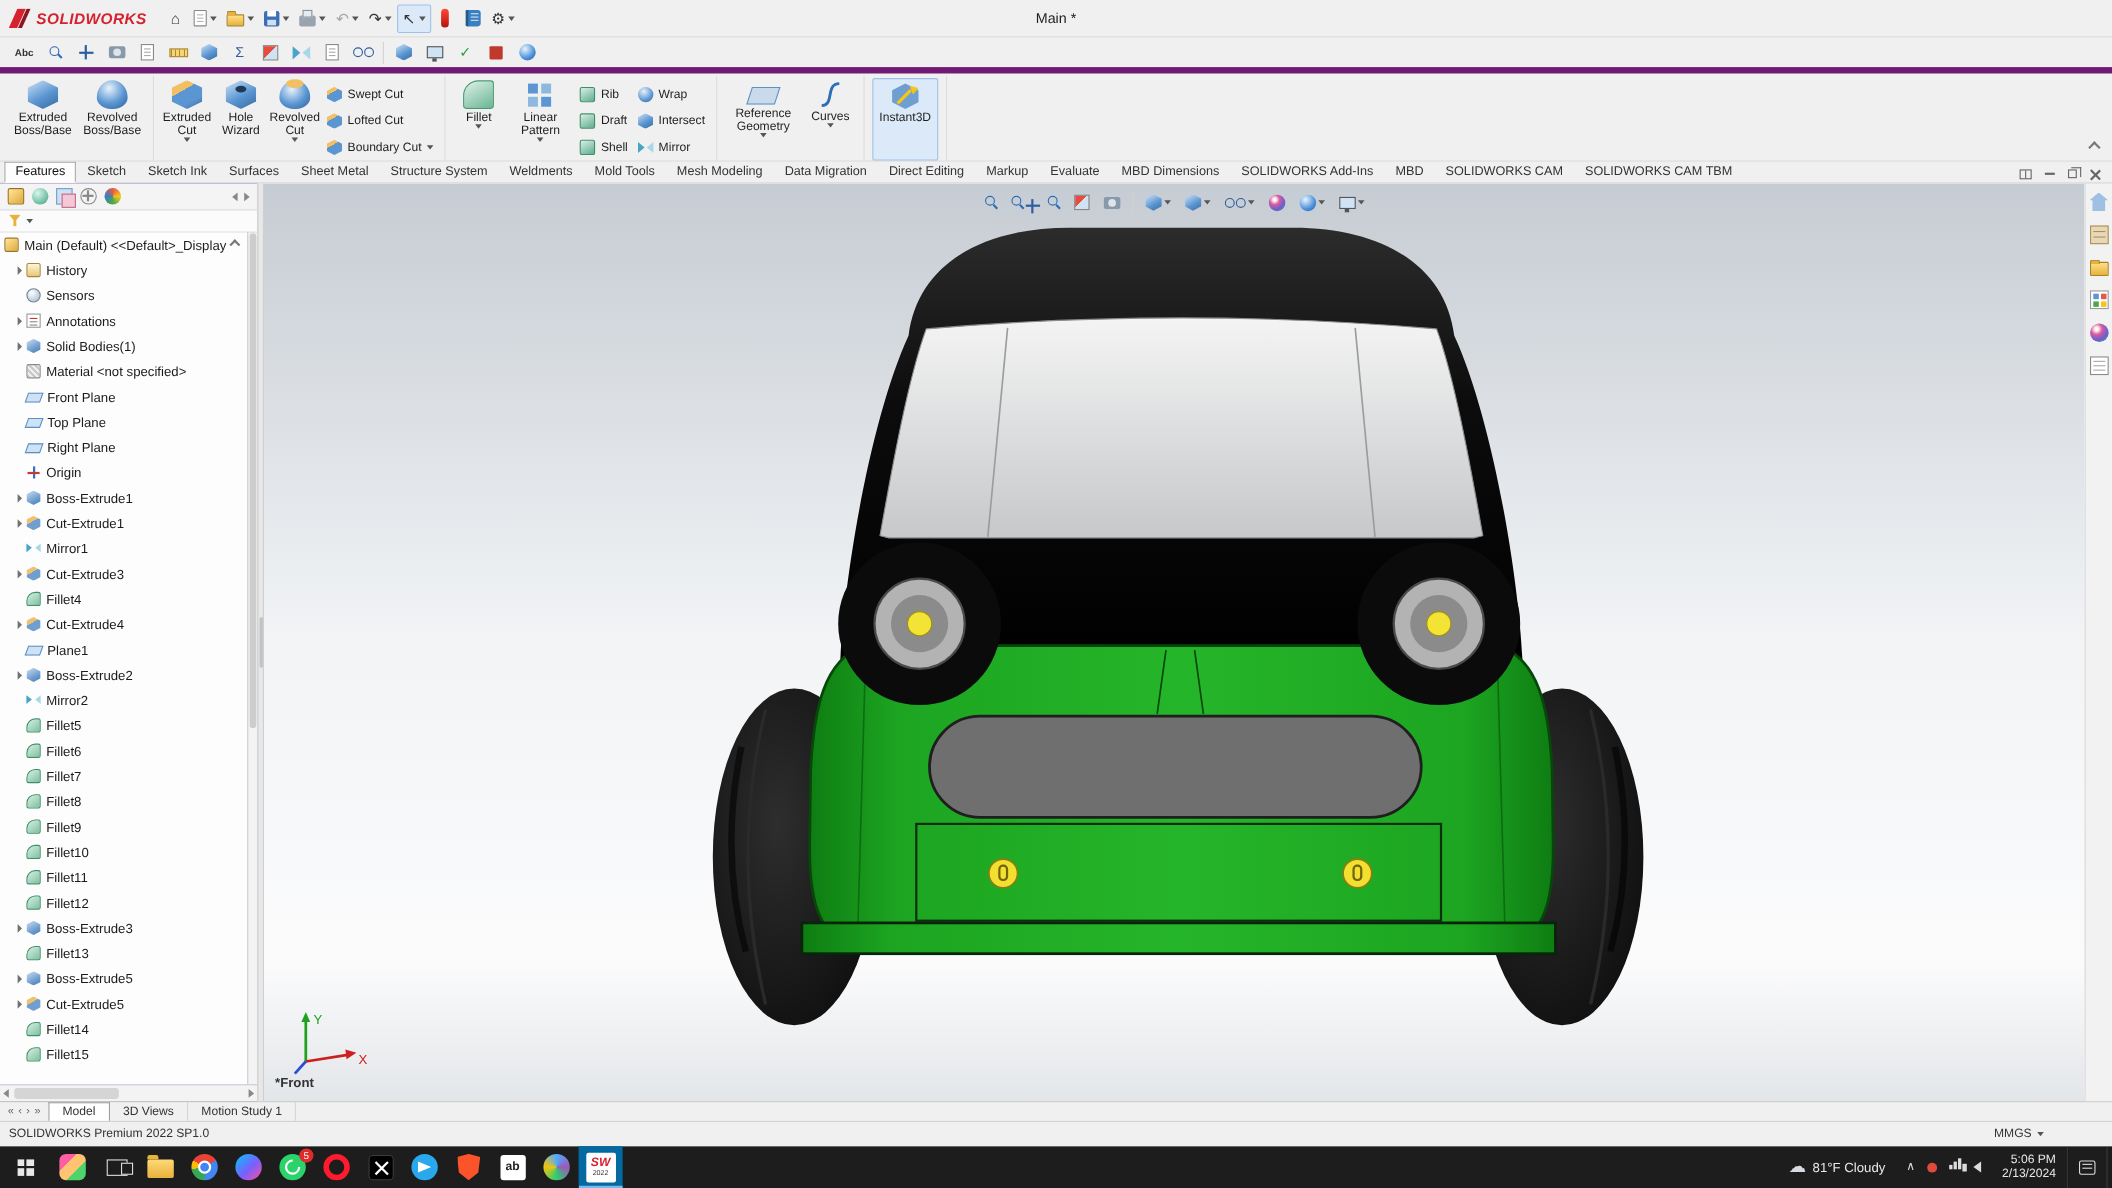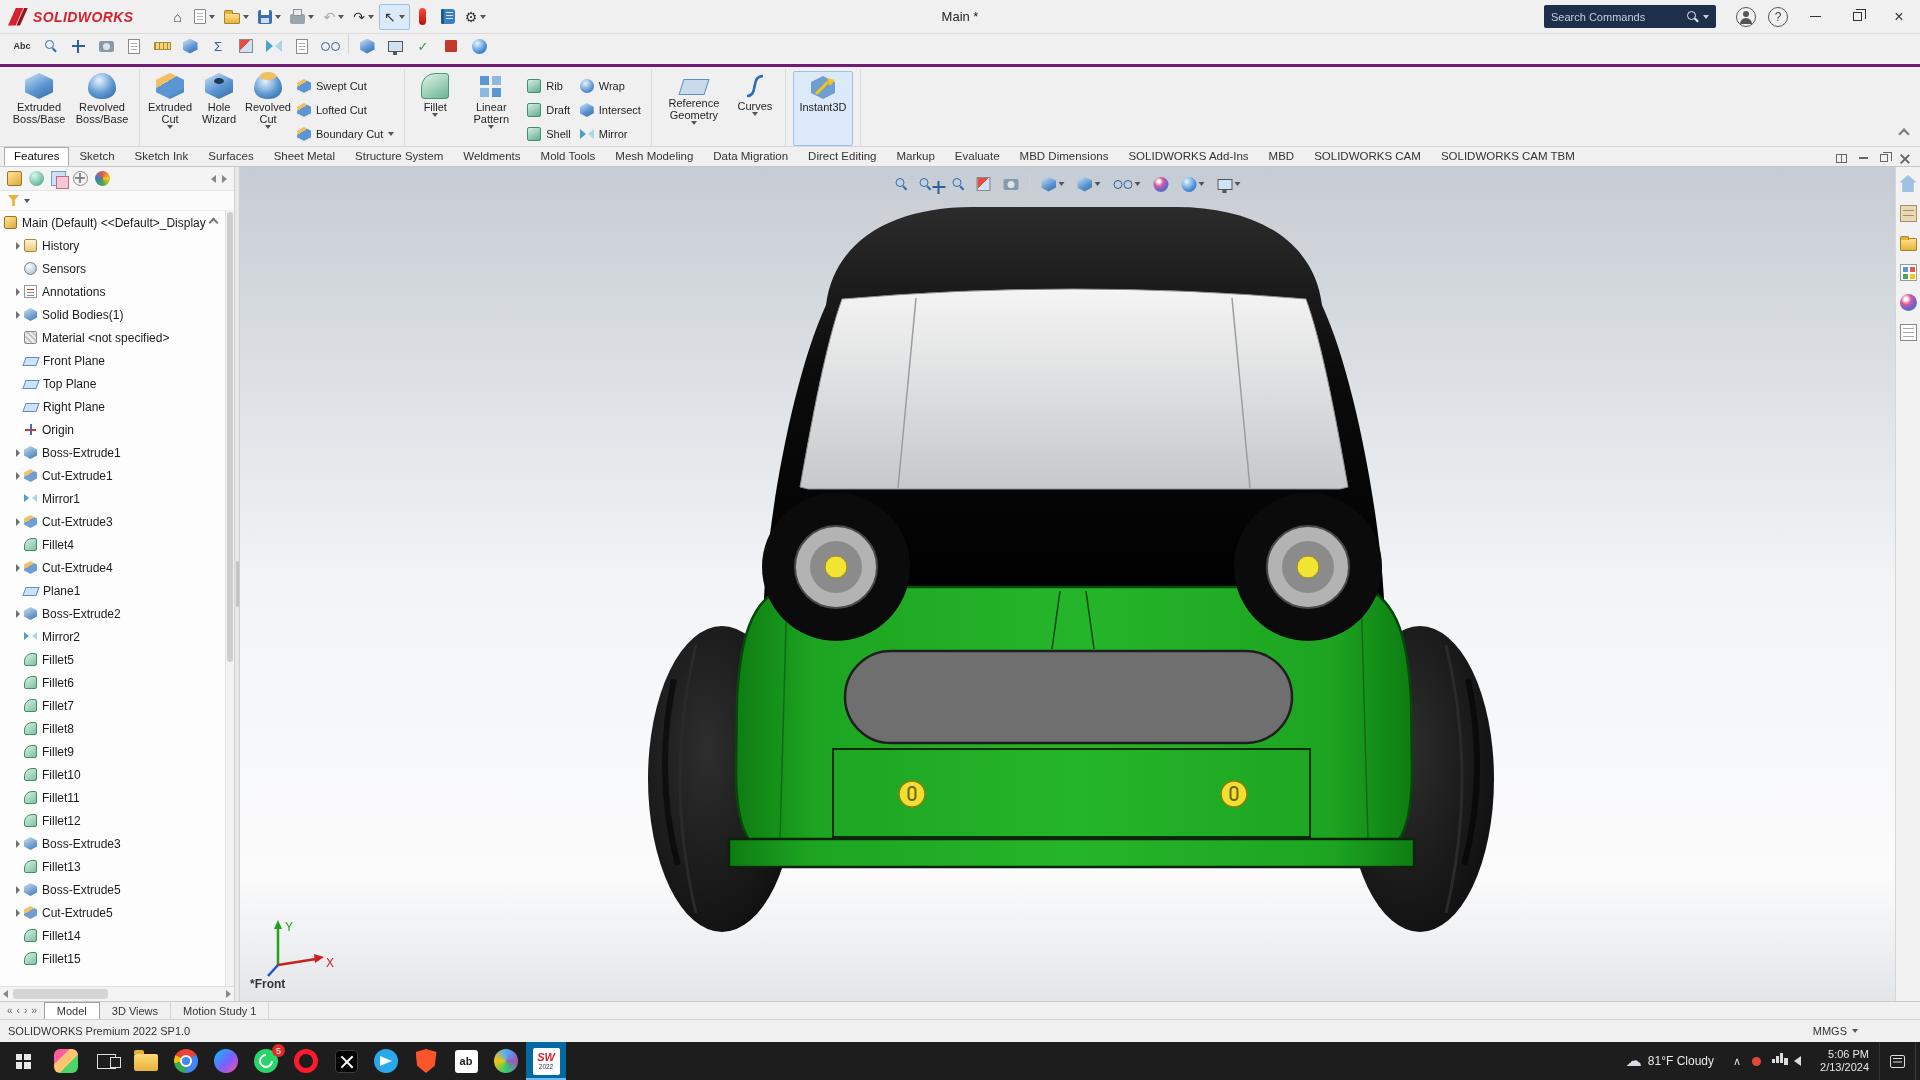--- a/index.html
+++ b/index.html
@@ -1,20 +1,20 @@
 <!DOCTYPE html>
 <html><head>
 <meta charset="utf-8">
 <style>
 *{box-sizing:border-box;margin:0;padding:0}
 html,body{width:1920px;height:1080px;overflow:hidden}
 body{font-family:"Liberation Sans",sans-serif;background:#f0f0f0;color:#1b1b1b}
 
 
-.titlebar{height:34px;display:flex;align-items:center;background:#f0f0f0;border-bottom:1px solid #dcdcdc;position:relative;padding-left:8px;gap:20px}
+.titlebar{height:34px;display:flex;align-items:center;background:#f0f0f0;border-bottom:1px solid #dcdcdc;position:relative;padding-left:8px;gap:2px}
 .logo{display:flex;align-items:center;gap:5px;margin-right:12px}
 .dsmark{width:20px;height:18px;position:relative}
 .dsmark::before{content:"";position:absolute;inset:0;background:#d6212e;clip-path:polygon(0 100%,40% 0,78% 0,38% 100%)}
 .dsmark::after{content:"";position:absolute;inset:0;background:#8f1620;clip-path:polygon(42% 100%,82% 0,100% 0,60% 100%)}
 .logotext{color:#d6212e;font-weight:bold;font-style:italic;font-size:14px;letter-spacing:.4px}
 .qat{display:flex;align-items:center;gap:1px}
 .qbtn{height:26px;min-width:24px;display:flex;align-items:center;justify-content:center;gap:3px;padding:0 4px;border-radius:2px;color:#333}
 .qbtn.sel{background:#dce9f8;border:1px solid #9ec1e8}
 .glyph{font-size:14px;line-height:1;color:#333}
 .glyph.dis{color:#a8a8a8}
@@ -47,21 +47,21 @@
 .qsave{width:14px;height:14px;background:#3a6fb5;border-radius:2px;position:relative}
 .qsave::before{content:"";position:absolute;top:0;left:3px;right:3px;height:5px;background:#fff}
 .qsave::after{content:"";position:absolute;bottom:1px;left:3px;right:3px;height:5px;background:#cfe0f2}
 .qprint{width:15px;height:10px;background:#9aa4ae;border-radius:2px;margin-top:5px;position:relative}
 .qprint::before{content:"";position:absolute;top:-5px;left:3px;right:3px;height:5px;background:#e5ebf0;border:1px solid #8a949e}
 .qpen{width:7px;height:17px;background:linear-gradient(#ff4a3a,#b51208);border-radius:3.5px}
 .qbook{width:14px;height:15px;background:#3a7fc0;border-left:3px solid #245a8a;border-radius:1px 3px 3px 1px;position:relative}
 .qbook::before{content:"";position:absolute;left:2px;top:3px;right:2px;height:1.3px;background:#cfe3f5;box-shadow:0 3px 0 #cfe3f5,0 6px 0 #cfe3f5}
 
 
-.quickbar{height:33px;display:flex;align-items:flex-start;gap:8px;padding:0 12px;background:#f0f0f0;border-bottom:3px solid #701a75}
+.quickbar{height:33px;display:flex;align-items:center;gap:8px;padding:0 12px;background:#f0f0f0;border-bottom:6px solid #701a75}
 .qi{height:24px;min-width:20px;display:flex;align-items:center;justify-content:center;gap:2px;color:#2f5f9e}
 .qtxt{font-size:9px;font-weight:bold;color:#333}
 .g13{font-size:13px;line-height:1}
 .gcheck{color:#2f9e44;font-size:13px}
 .sep{width:1px;height:20px;background:#d2d2d2}
 .cubeS{width:15px;height:15px;background:linear-gradient(150deg,#cfe3f5,#5b96d2 55%,#35699e);clip-path:polygon(50% 0,100% 26%,100% 74%,50% 100%,0 74%,0 26%)}
 .ball{width:15px;height:15px;border-radius:50%;background:radial-gradient(circle at 35% 30%,#fef5f5 0 10%,#d85a9e 32%,#6a5fd0 62%,#3fae6a 100%)}
 .ball.blue{background:radial-gradient(circle at 35% 30%,#eaf4ff,#4a90d9 60%,#245a9e)}
 .sqred{width:12px;height:12px;background:#c0392b;border-radius:1px}
 .plus{position:relative;width:13px;height:13px}
@@ -305,40 +305,20 @@
         </div>
       <div class="qbtn">
           <span class="qbook"></span>
         </div>
       <div class="qbtn">
           <span class="glyph">⚙</span>
           <span class="dd"></span>
         </div>
     </div>
     <div class="tb-title">Main *</div>
-    <div class="tb-right">
-      <div class="searchbox">
-        <input placeholder="Search Commands" style="">
-        <span class="mag"></span>
-        <span class="dd lite"></span>
-      </div>
-      <span class="circo avatar"></span>
-      <span class="circo">
-          <span>?</span>
-        </span>
-      <div class="winbtn">
-          <span class="minbar"></span>
-        </div>
-      <div class="winbtn">
-          <span class="resto"></span>
-        </div>
-      <div class="winbtn">
-          <span class="closex">×</span>
-        </div>
-    </div>
   </div>
 
   <div class="quickbar">
     <div class="qi">
         <span class="qtxt">Abc</span>
       </div>
     <div class="qi">
         <span class="mag blue"></span>
       </div>
     <div class="qi">

